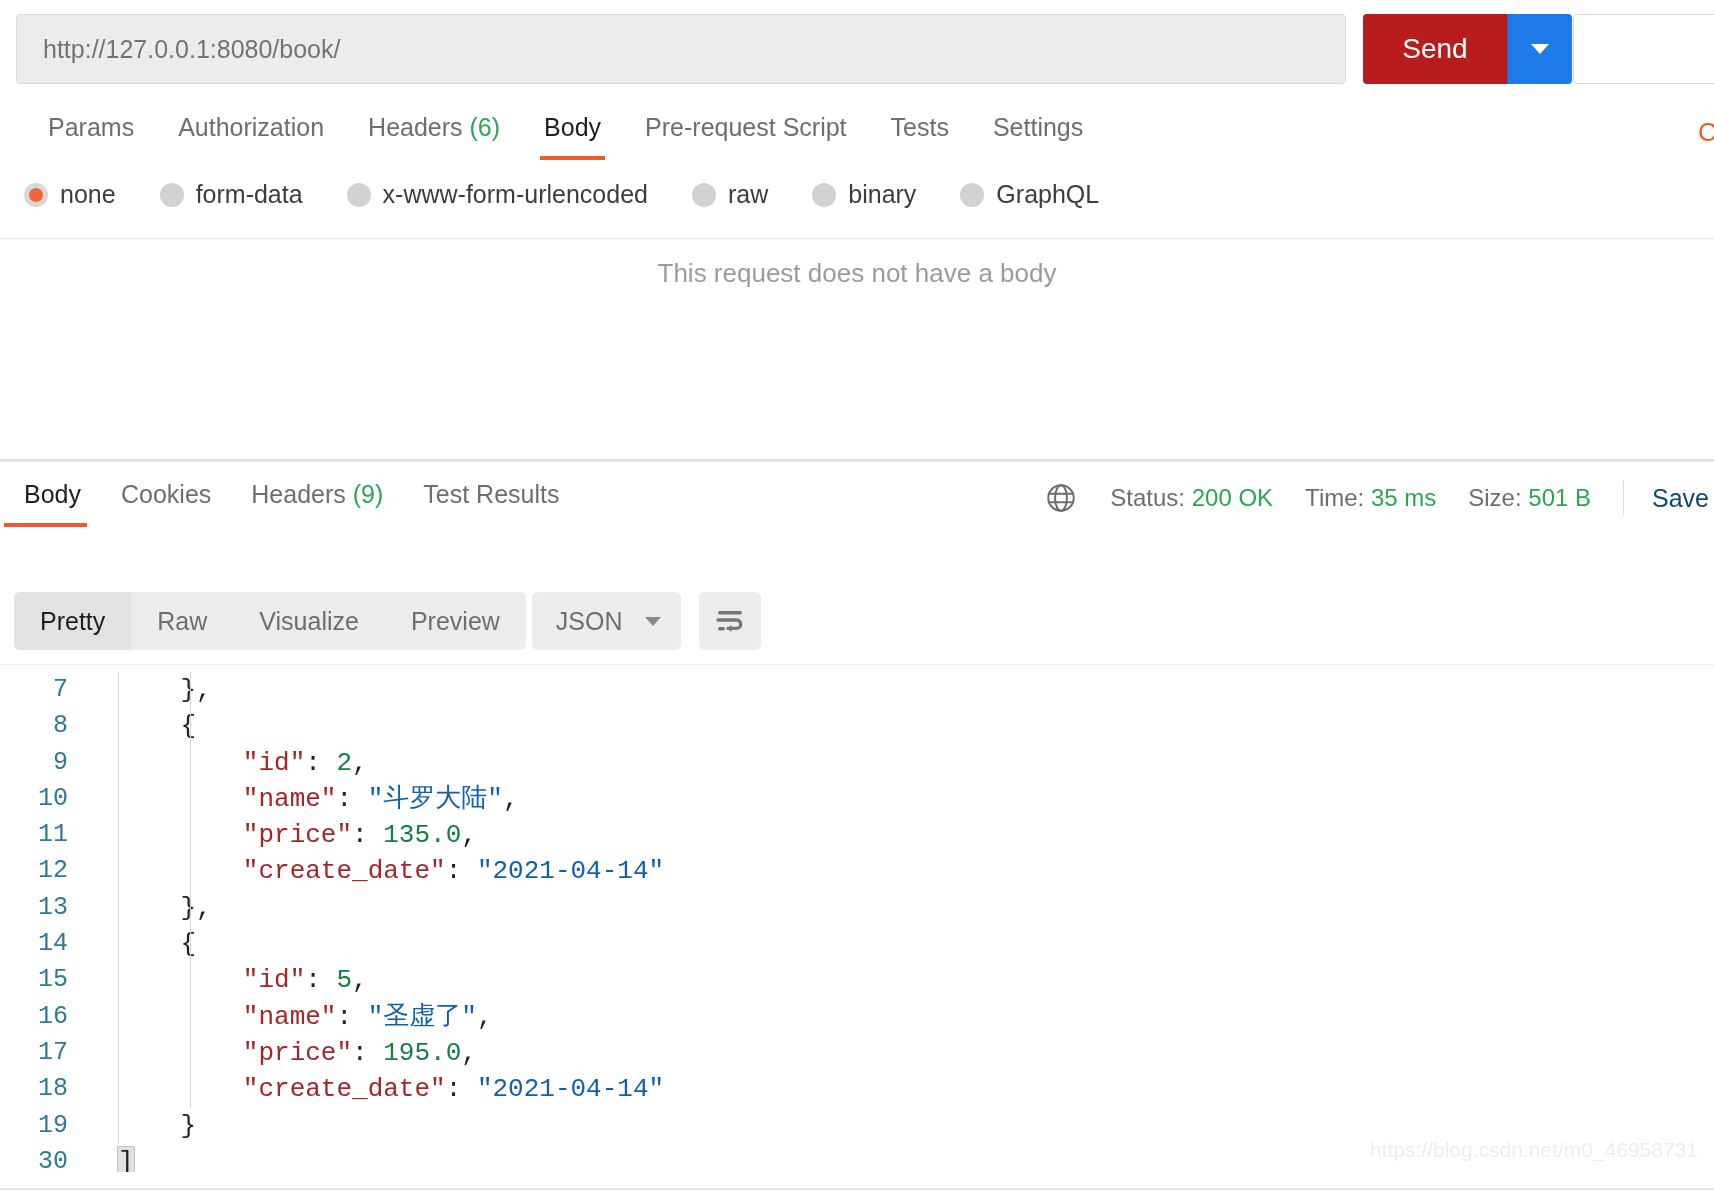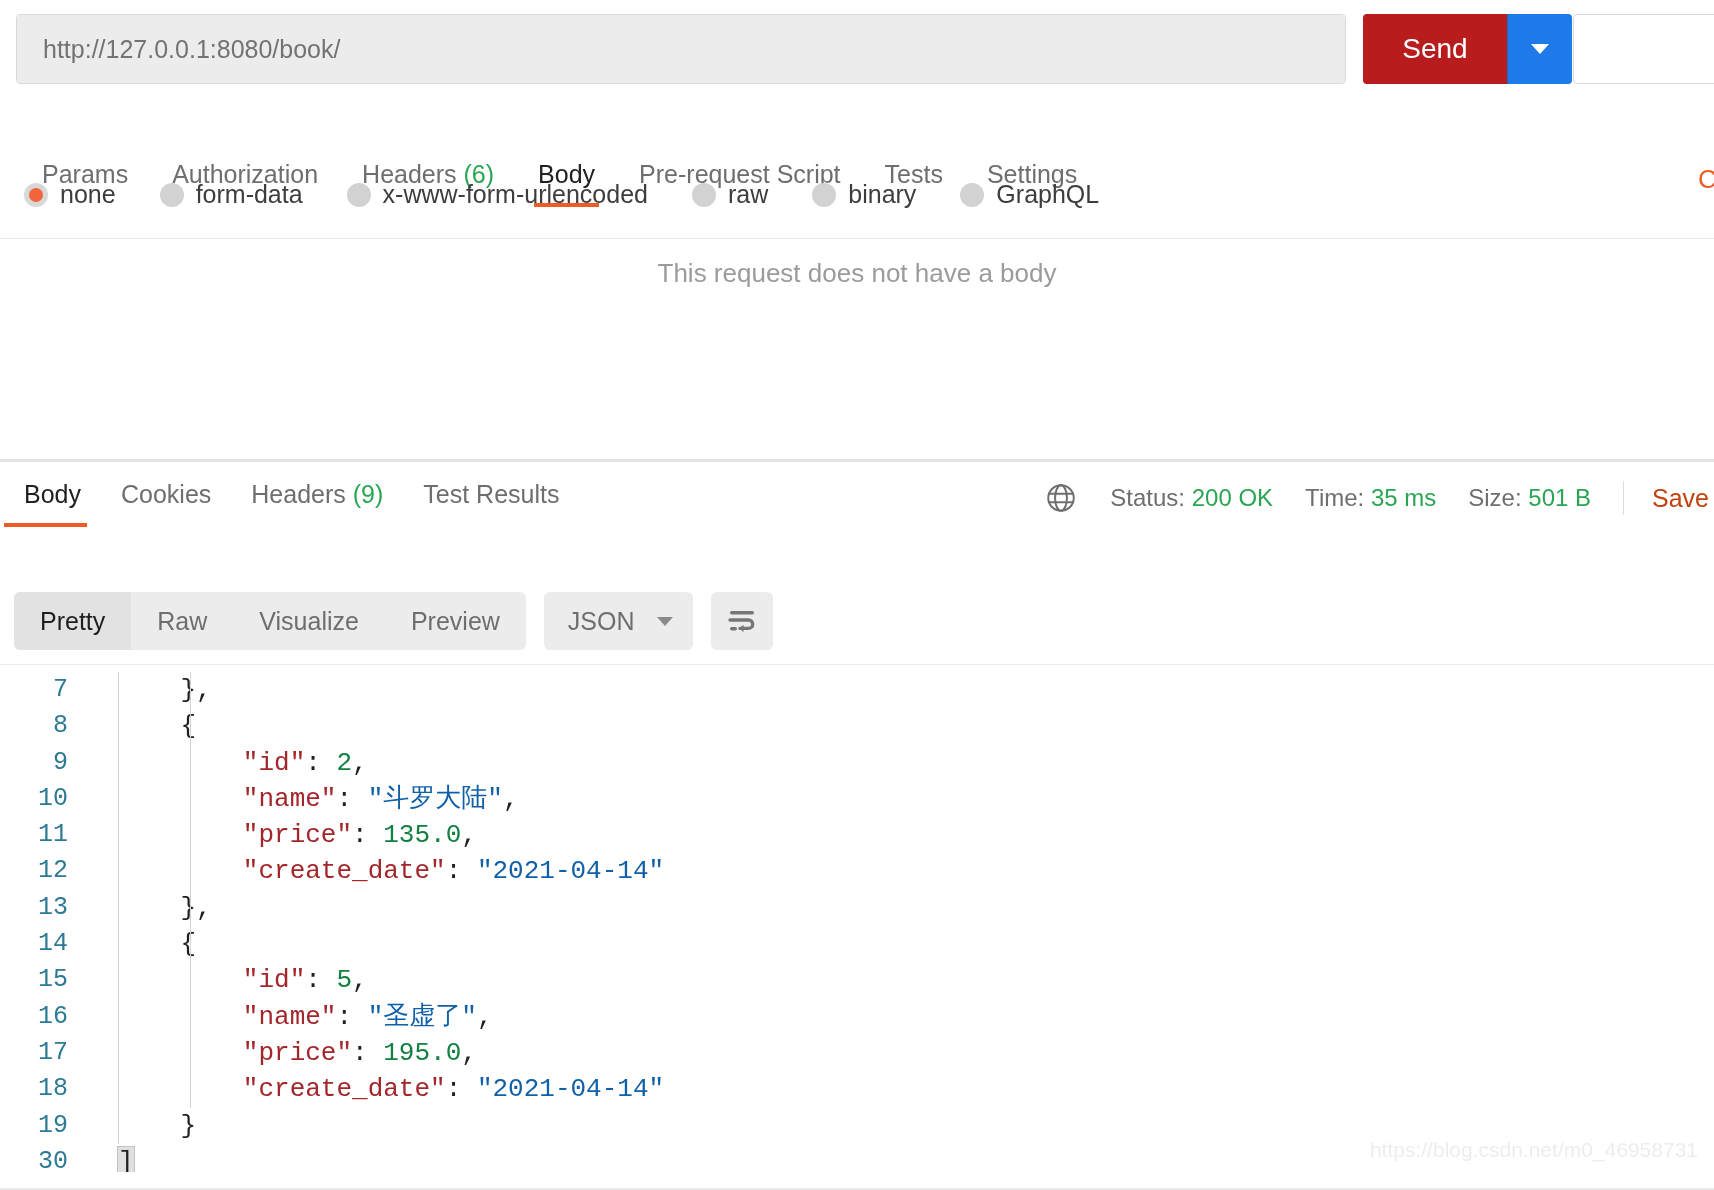--- a/index.html
+++ b/index.html
@@ -103,22 +103,21 @@
     background: #ffffff;
   }
 
   
   .req-tabs {
     position: absolute;
     top: 105px; left: 0;
     width: 1714px; height: 62px;
     display: flex;
     align-items: flex-start;
-    padding-left: 20px;
-    margin-top: 47px;
+    padding-left: 26px;
   }
   .tab {
     position: relative;
     padding: 8px 22px 18px 22px;
     font-size: 25px;
     color: #6e6e6e;
     cursor: pointer;
     white-space: nowrap;
   }
   .tab.active { color: #212121; }
@@ -245,21 +244,21 @@
     white-space: nowrap;
   }
   .stat .v { color: #2aa653; }
   .stat-sep {
     width: 1px; height: 34px;
     background: #dcdcdc;
     margin-right: 28px;
   }
   .save-link {
     font-size: 25px;
-    color: #c2410c;
+    color: #0c4a6e;
     cursor: pointer;
     white-space: nowrap;
     overflow: hidden;
     width: 62px;
   }
 
   
   .fmt-row {
     position: absolute;
     top: 592px; left: 14px;
@@ -285,21 +284,21 @@
     color: #1f1f1f;
     background: #e2e2e2;
   }
   .json-sel {
     display: flex;
     align-items: center;
     background: #ececec;
     border-radius: 6px;
     height: 58px;
     padding: 0 20px 0 24px;
-    margin-left: 18px;
+    margin-left: 6px;
     cursor: pointer;
   }
   .json-sel .lbl {
     font-size: 25px;
     color: #6e6e6e;
     margin-right: 22px;
   }
   .caret-gray {
     width: 0; height: 0;
     border-left: 8px solid transparent;

